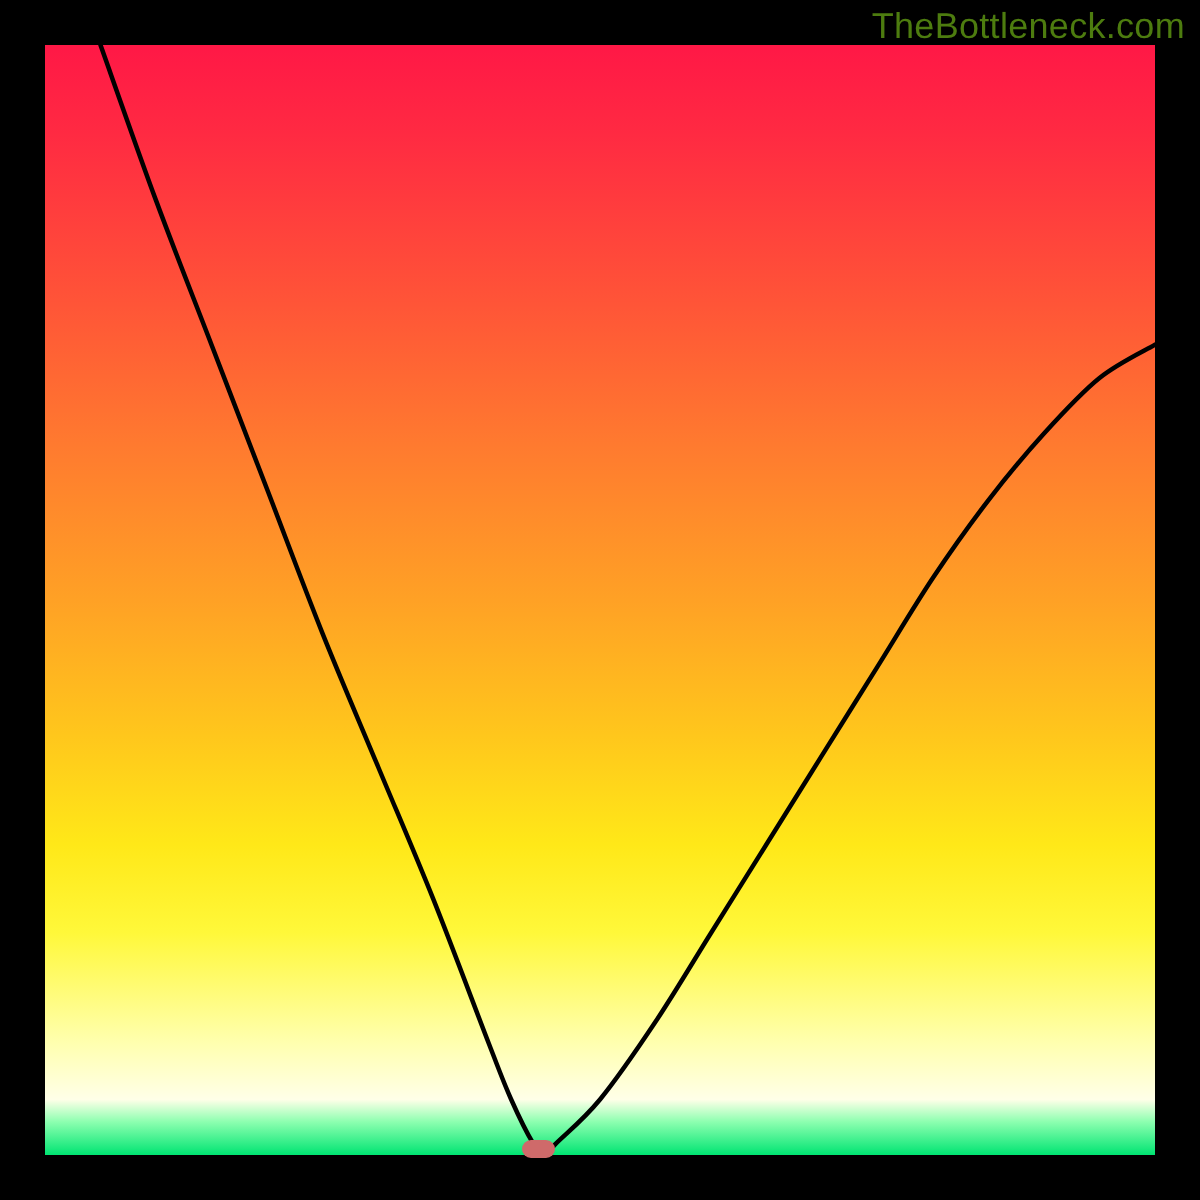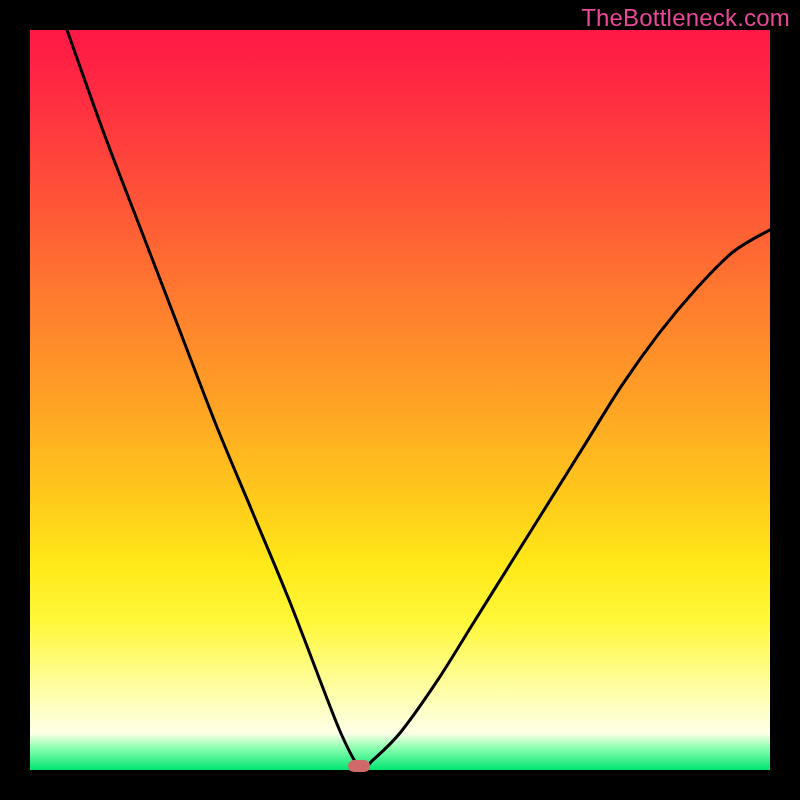--- a/index.html
+++ b/index.html
@@ -14,21 +14,21 @@
   .outer {
     position: relative;
     width: 800px;
     height: 800px;
     background: #000000;
   }
   .watermark {
     position: absolute;
     top: 4px;
     right: 10px;
-    color: #ec4899;
+    color: #4d7c0f;
     font-size: 24px;
     font-weight: 500;
     letter-spacing: 0.2px;
     z-index: 20;
   }
   .plot-area {
     position: absolute;
     left: 30px;
     top: 30px;
     width: 740px;

